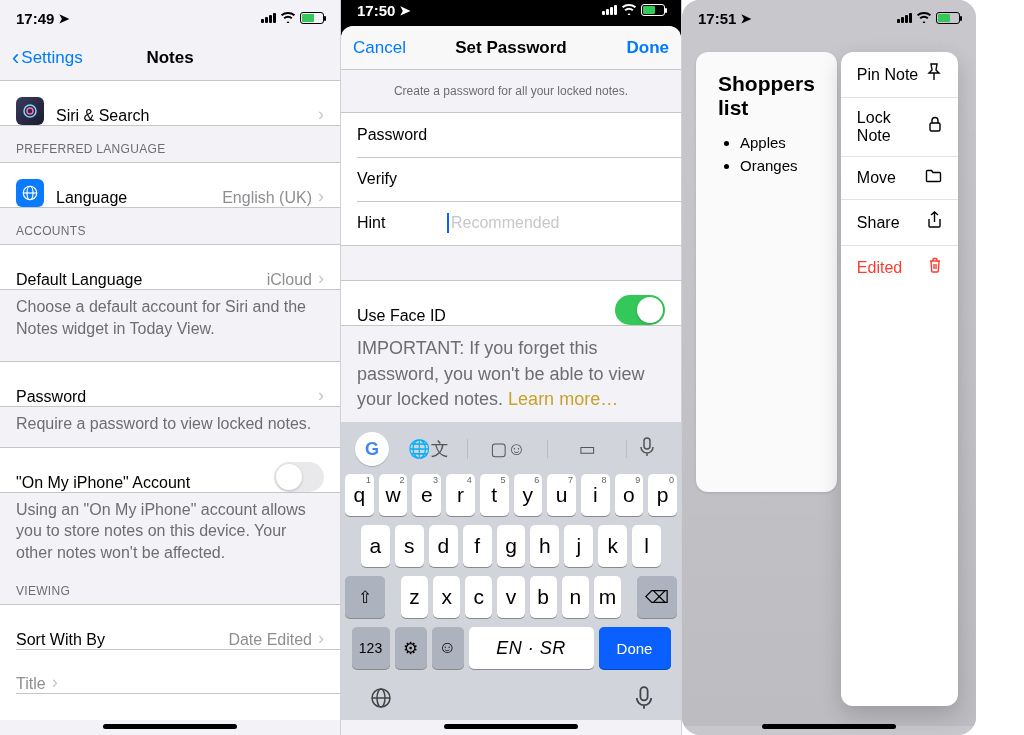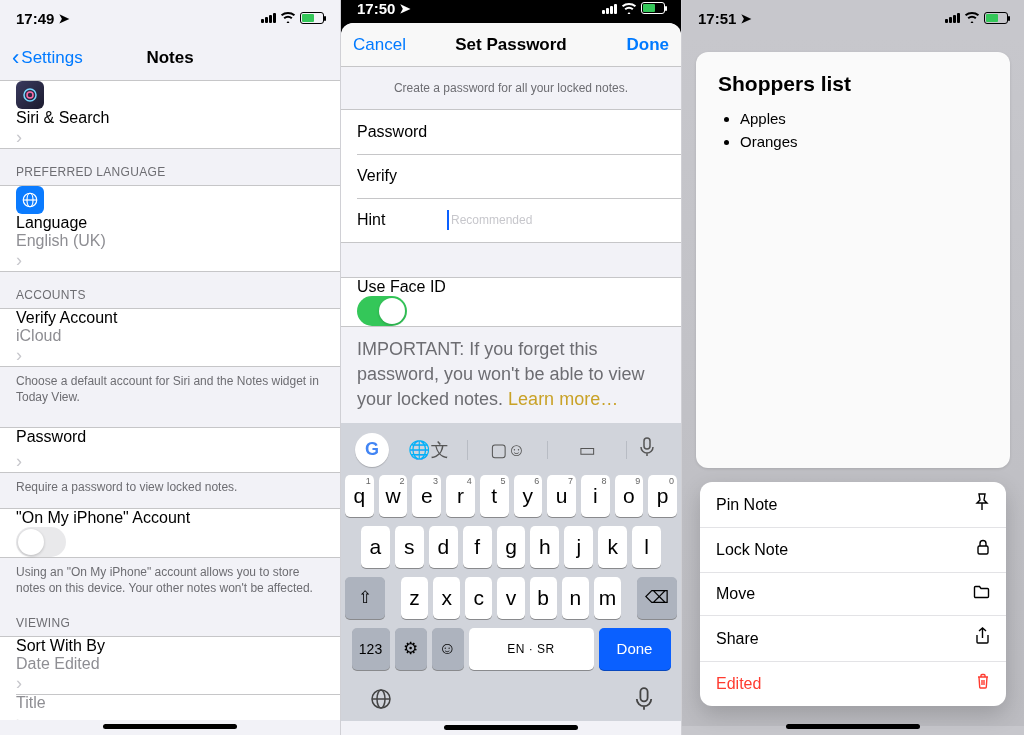--- a/index.html
+++ b/index.html
@@ -1,32 +1,32 @@
 <!DOCTYPE html>
 <html><head>
   <meta charset="utf-8">
   <style>
     * { margin:0; padding:0; box-sizing:border-box; font-family: -apple-system, "Helvetica Neue", Helvetica, Arial, sans-serif; -webkit-font-smoothing:antialiased; }
     body { background:#fff; width:1024px; height:735px; overflow:hidden; }
     .triptych { display:flex; width:1024px; height:735px; }
     .phone { width:341px; height:735px; position:relative; background:#f2f2f7; display:flex; flex-direction:column; overflow:hidden; border-right:1px solid #d0d0d5; }
-    .phone:last-child { border-right:none; width:342px; }
+    .phone:last-child { border-right:none; width:294px;border-radius:18px; }
 
     
     .statusbar { height:36px; display:flex; align-items:center; justify-content:space-between; padding:0 16px; font-size:15px; font-weight:600; }
     .statusbar .left { display:flex; align-items:center; gap:4px; }
     .statusbar .right { display:flex; align-items:center; gap:4px; }
     .sb-light { color:#000; }
     .sb-dark  { background:#000; color:#fff; }
 
     
     .section-header { font-size:12px; color:#6d6d72; padding:16px 16px 6px; text-transform:uppercase; letter-spacing:0.3px; }
-    .section-footer { font-size:12px; color:#6d6d72; padding:6px 16px 4px; line-height:1.35; }
+    .section-footer { font-size:16px; color:#6d6d72; padding:6px 16px 4px; line-height:1.35; }
     .cell-group { background:#fff; border-top:0.5px solid #c6c6c8; border-bottom:0.5px solid #c6c6c8; }
-    .cell { display:flex; align-items:flex-start; min-height:44px; padding:0 16px; position:relative;flex-direction:column; }
+    .cell { display:flex; align-items:flex-end; min-height:44px; padding:0 16px; position:relative; }
     .cell + .cell::before { content:""; position:absolute; left:16px; right:0; top:0; height:0.5px; background:#c6c6c8; }
     .cell .label { flex:1; font-size:16px; color:#000; }
     .cell .value { font-size:16px; color:#8e8e93; margin-right:6px; }
     .chevron { color:#c7c7cc; font-size:18px; }
     .cell .appicon { width:28px; height:28px; border-radius:6px; margin-right:12px; display:flex; align-items:center; justify-content:center; font-size:14px; color:#fff; }
 
     
     .navbar { position:relative; height:44px; display:flex; align-items:center; justify-content:center; background:#f2f2f7; }
     .navbar .title { font-size:17px; font-weight:600; }
     .navbar .navleft, .navbar .navright { position:absolute; top:0; height:44px; display:flex; align-items:center; font-size:17px; color:#007aff; padding:0 12px; }
@@ -40,43 +40,43 @@
     .switch.off { background:#e9e9eb; } .switch.off .thumb { left:2px; }
 
     
     .modal-wrap { flex:1; display:flex; flex-direction:column; background:#000; }
     .sheet { margin-top:6px; flex:1; background:#f2f2f7; border-top-left-radius:12px; border-top-right-radius:12px; display:flex; flex-direction:column; overflow:hidden; }
     .sheet .navbar { background:#f8f8f8; border-top-left-radius:12px; border-top-right-radius:12px; border-bottom:0.5px solid #c6c6c8;}
     .subcaption { text-align:center; font-size:12px; color:#6d6d72; padding:14px 16px; }
     .input-row { display:flex; align-items:center; min-height:44px; padding:0 16px; background:#fff; position:relative; }
     .input-row + .input-row::before { content:""; position:absolute; left:16px; right:0; top:0; height:0.5px; background:#c6c6c8; }
     .input-row .flabel { width:90px; font-size:16px; }
-    .input-row input { flex:1; border:none; outline:none; font-size:12px; background:transparent; }
+    .input-row input { flex:1; border:none; outline:none; font-size:16px; background:transparent; }
     .input-row input::placeholder { color:#c7c7cc; }
     .important { font-size:18px; color:#6d6d72; padding:10px 16px; line-height:1.4; }
     .important a { color:#c9a227; text-decoration:none; }
 
     
     .keyboard { background:#d1d4db; padding:6px 4px 4px; }
     .toprow { display:flex; align-items:center; justify-content:space-between; padding:4px 10px 8px; }
     .toprow .gicon { width:34px; height:34px; border-radius:50%; background:#fff; display:flex; align-items:center; justify-content:center; box-shadow:0 1px 1px rgba(0,0,0,.2); }
     .g-logo{font-weight:700;font-size:18px;}
     .g-logo .b{color:#4285F4}
     .toprow .topitem { flex:1; text-align:center; color:#555; font-size:18px; position:relative; }
     .toprow .topitem:not(:last-child)::after{ content:""; position:absolute; right:0; top:2px; bottom:2px; width:1px; background:#b8bcc4; }
     .krow { display:flex; gap:5px; justify-content:center; margin-bottom:9px; }
     .key { background:#fff; border-radius:5px; box-shadow:0 1px 0 #898a8d; height:42px; flex:1; max-width:31px; display:flex; align-items:center; justify-content:center; font-size:21px; position:relative; }
     .key .sup { position:absolute; top:1px; right:3px; font-size:9px; color:#666; }
     .key.mod { background:#adb3be; color:#000; flex:0 0 40px; max-width:42px; font-size:17px;}
-    .spacebar { flex:1; max-width:125px; background:#fff; border-radius:5px; box-shadow:0 1px 0 #898a8d; height:42px; display:flex; align-items:center; justify-content:center; font-size:12px; letter-spacing:0.5px; }
+    .spacebar { flex:1; max-width:125px; background:#fff; border-radius:5px; box-shadow:0 1px 0 #898a8d; height:42px; display:flex; align-items:center; justify-content:center; font-size:18px; letter-spacing:0.5px;font-style:italic; }
     .donekey { flex:0 0 72px; background:#0a60ff; color:#fff; border-radius:5px; box-shadow:0 1px 0 #0848bf; height:42px; display:flex; align-items:center; justify-content:center; font-size:15px; }
     .kbar { display:flex; justify-content:space-between; padding:8px 24px 0; font-size:22px; color:#444; }
 
     
-    .phone3-bg { background:linear-gradient(#c7c7cc,#bcbcc1); flex:1; padding:16px 14px 0; display:flex; flex-direction:column; }
+    .phone3-bg { background:linear-gradient(#c7c7cc,#bcbcc1); flex:1; padding:16px 14px 0; display:flex; flex-direction:row; }
     .note-card { background:#fafafa; border-radius:12px; flex:1; padding:20px 22px; box-shadow:0 1px 3px rgba(0,0,0,.12); margin-bottom:14px; max-height:440px; }
     .note-card h2 { font-size:21px; font-weight:700; margin-bottom:12px; }
     .note-card ul { padding-left:22px; font-size:15px; line-height:1.5; }
     .context-menu { background:#fff; border-radius:12px; overflow:hidden; margin:0 4px 20px; box-shadow:0 8px 22px rgba(0,0,0,.18); }
     .menu-item { display:flex; align-items:center; justify-content:space-between; padding:11px 16px; font-size:16px; border-top:0.5px solid #e3e3e6; }
     .menu-item:first-child{ border-top:none; }
     .menu-item.destructive { color:#ff3b30; }
     .menu-item .micon { font-size:17px; color:#000; }
     .menu-item.destructive .micon{ color:#ff3b30; }
 
@@ -159,21 +159,21 @@
           </div>
           <div class="label">Language</div>
           <div class="value">English (UK)</div>
           <span class="chevron">›</span>
         </div>
       </div>
 
       <div class="section-header">ACCOUNTS</div>
       <div class="cell-group">
         <div class="cell">
-          <div class="label">Verify Account</div>
+          <div class="label">Default Language</div>
           <div class="value">iCloud</div>
           <span class="chevron">›</span>
         </div>
       </div>
       <div class="section-footer">Choose a default account for Siri and the Notes widget in Today View.</div>
 
       <div class="cell-group" style="margin-top:18px;">
         <div class="cell">
           <div class="label">Password</div>
           <span class="chevron">›</span>

